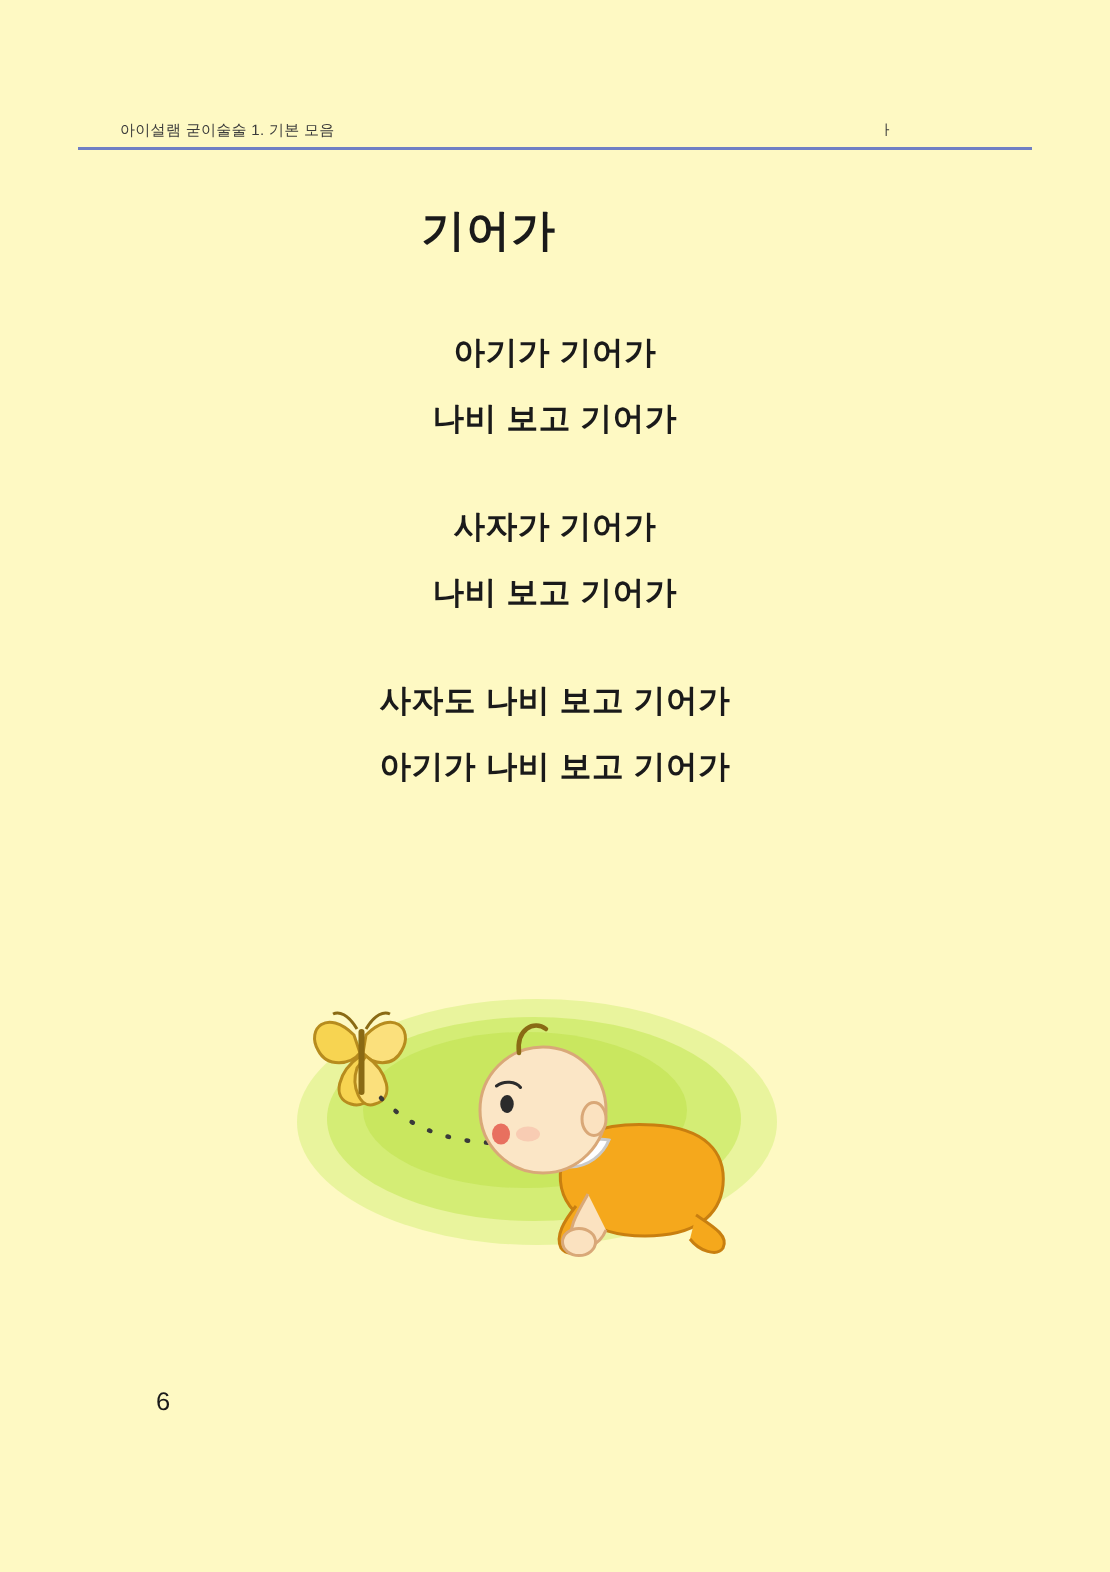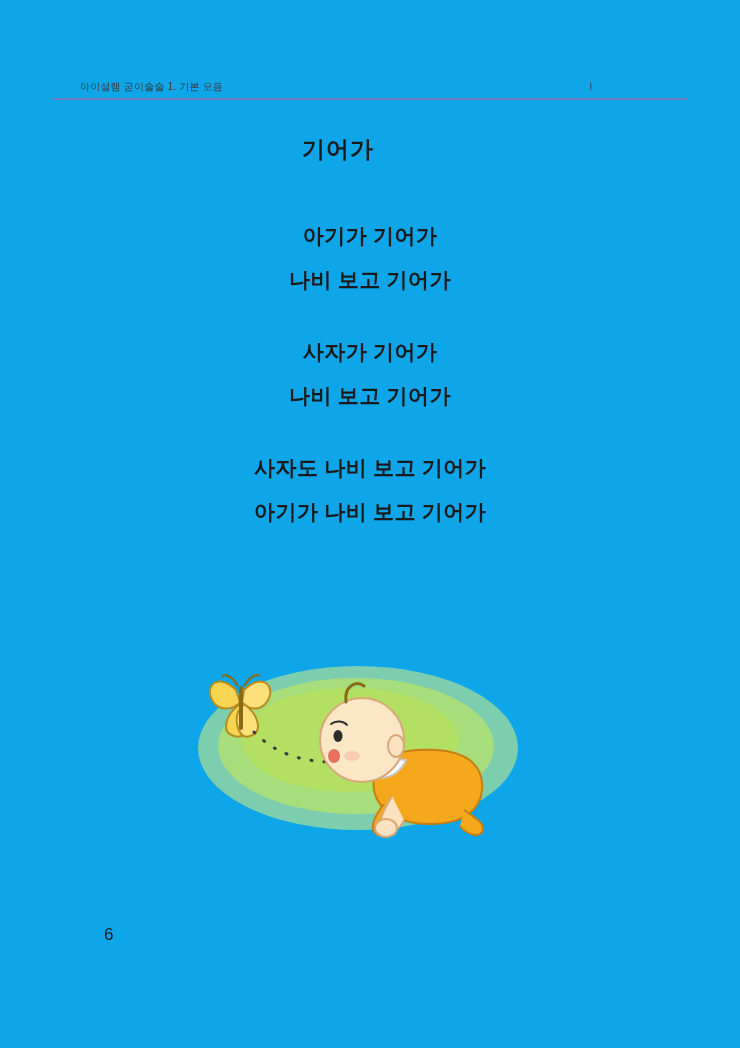--- a/index.html
+++ b/index.html
@@ -7,21 +7,21 @@
     padding: 0;
     background: #ffffff;
   }
   body {
     font-family: "Liberation Sans", sans-serif;
   }
   .page {
     position: relative;
     width: 740px;
     height: 1048px;
-    background: #0ea5e9;
+    background: #fef9c3;
     overflow: hidden;
     box-sizing: border-box;
   }
   
   .header {
     position: absolute;
     left: 52px;
     top: 74px;
     width: 636px;
     height: 28px;
@@ -49,24 +49,24 @@
     margin-top: 4px;
     width: 100%;
     height: 2px;
     background: #6f7fc4;
   }
 
   
   .doc-title {
     position: absolute;
     top: 134px;
-    left: 12px;
+    left: 0;
     width: 652px;
     text-align: center;
-    font-size: 23px;
+    font-size: 29px;
     font-weight: bold;
     color: #1a1a1a;
     letter-spacing: 1px;
   }
 
   
   .verses {
     position: absolute;
     top: 214px;
     left: 0;
@@ -75,21 +75,20 @@
   }
   .stanza {
     margin-bottom: 28px;
   }
   .line {
     font-size: 21px;
     font-weight: bold;
     color: #1a1a1a;
     line-height: 44px;
     letter-spacing: 0.5px;
-    font-family: Liberation Serif, serif;
   }
 
   
   .illustration {
     position: absolute;
     left: 178px;
     top: 628px;
     width: 360px;
     height: 240px;
   }

